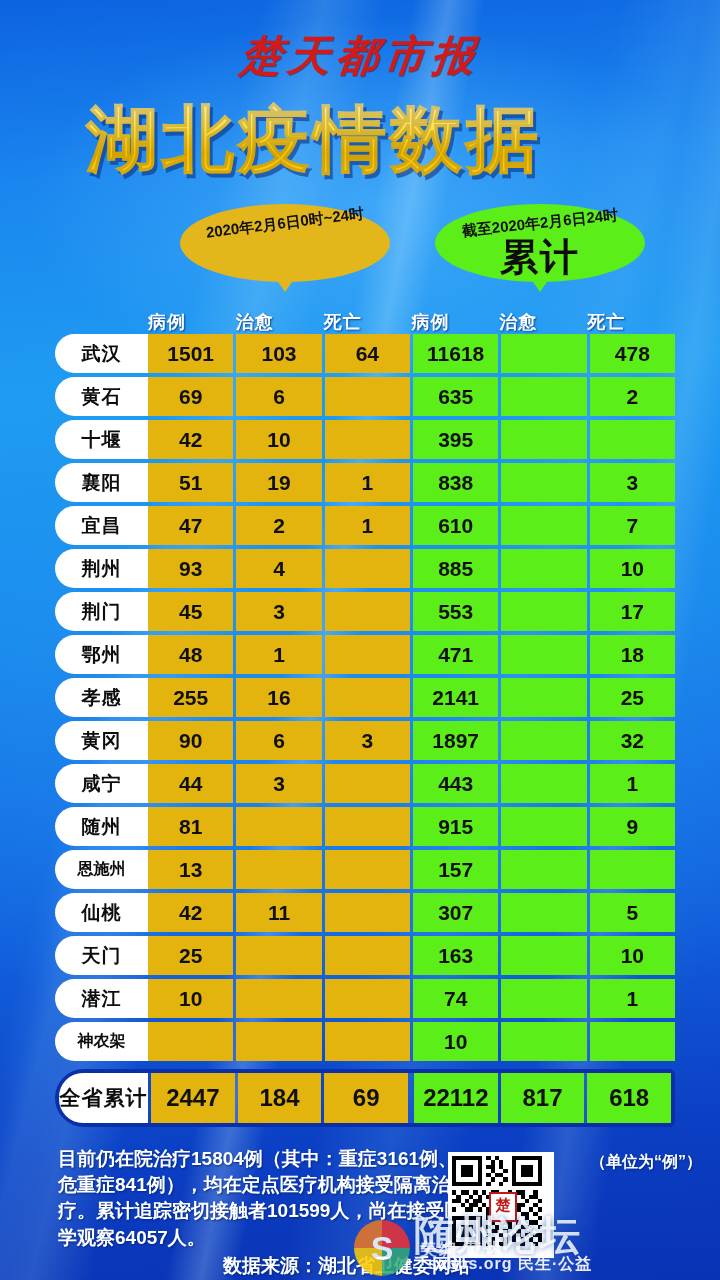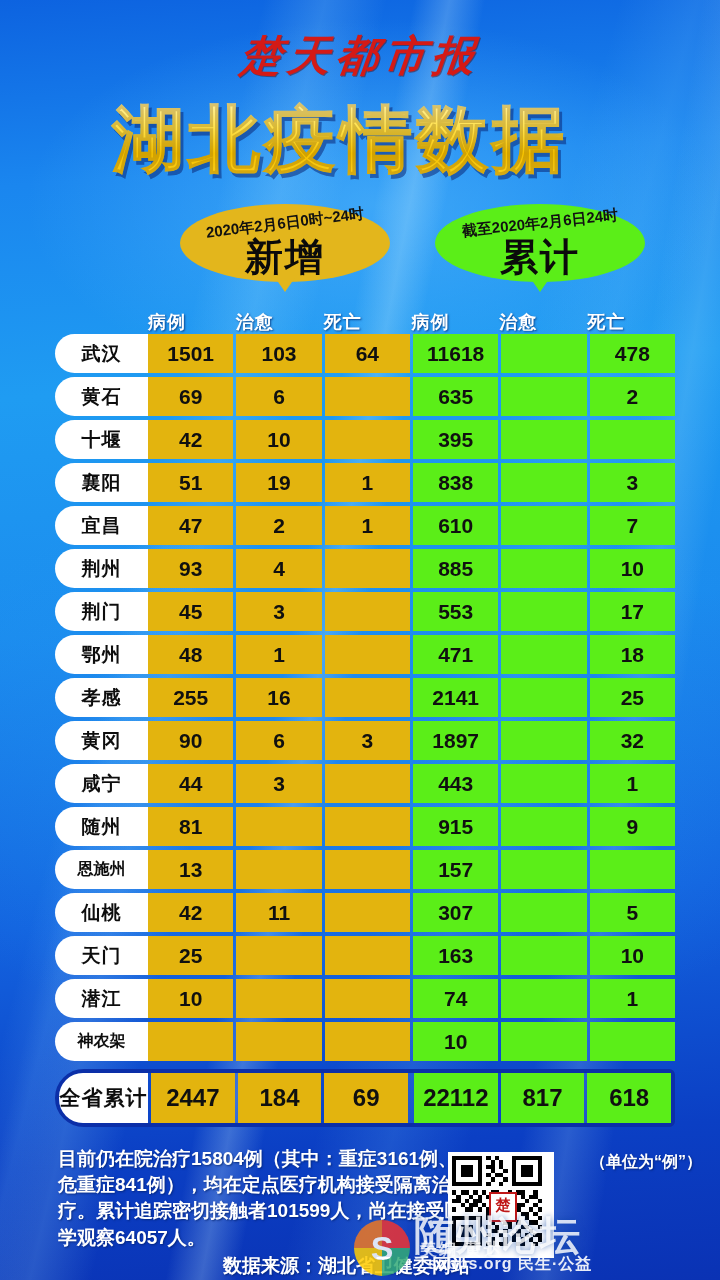--- a/index.html
+++ b/index.html
@@ -32,27 +32,26 @@
   
   .masthead{
     position:absolute;left:0;top:28px;width:720px;text-align:center;
     font-family:"DejaVu Serif","Liberation Serif",serif;
     font-size:42px;font-weight:bold;color:#d41a16;
     letter-spacing:6px;font-style:italic;
     text-shadow:1px 1px 0 rgba(80,0,0,.45);
     transform:skewX(-6deg);
   }
   .title{
-    position:absolute;left:9px;top:92px;width:628px;text-align:center;
+    position:absolute;left:0;top:92px;width:628px;text-align:center;
     font-size:72px;font-weight:bold;letter-spacing:4px;
     background:linear-gradient(180deg,#fff7bf 0%,#ffe14a 38%,#f5c200 64%,#ffd429 100%);
     -webkit-background-clip:text;background-clip:text;color:transparent;
     -webkit-text-stroke:1px rgba(120,80,0,.28);
     filter:drop-shadow(3px 4px 0 rgba(10,40,120,.55));
-    padding-left:17px;
   }
 
   
   .badge{position:absolute;width:210px;height:90px;}
   .badge .blob{
     position:absolute;left:0;top:0;width:210px;height:78px;border-radius:50%/50%;
   }
   .badge .tail{
     position:absolute;left:50%;top:62px;width:0;height:0;margin-left:-18px;
     border-left:18px solid transparent;border-right:18px solid transparent;
@@ -168,21 +167,20 @@
   <div class="streak s4"></div>
   <div class="streak s5"></div>
 
   <div class="masthead">楚天都市报</div>
   <div class="title">湖北疫情数据</div>
 
   <div class="badge" id="badge-new">
     <div class="blob"></div>
     <div class="tail"></div>
     <div class="sub arc-l">2020年2月6日0时~24时</div>
-    <div class="big">新增</div>
   </div>
 
   <div class="badge" id="badge-cum">
     <div class="blob"></div>
     <div class="tail"></div>
     <div class="sub arc-r">截至2020年2月6日24时</div>
     <div class="big">累计</div>
   </div>
 
   <div id="table">

